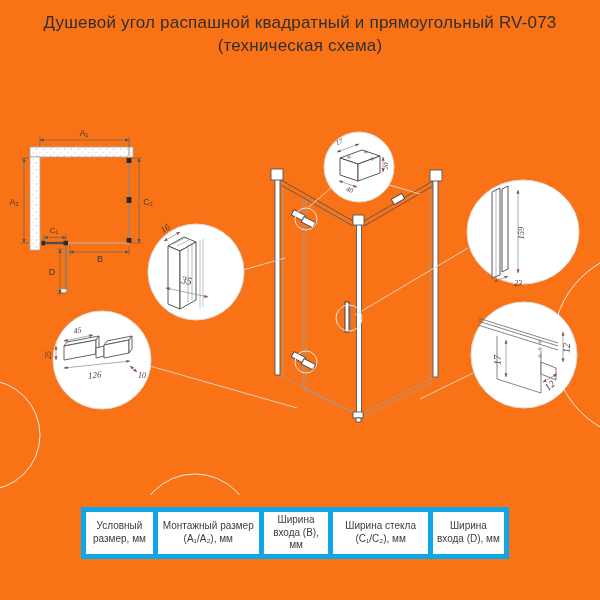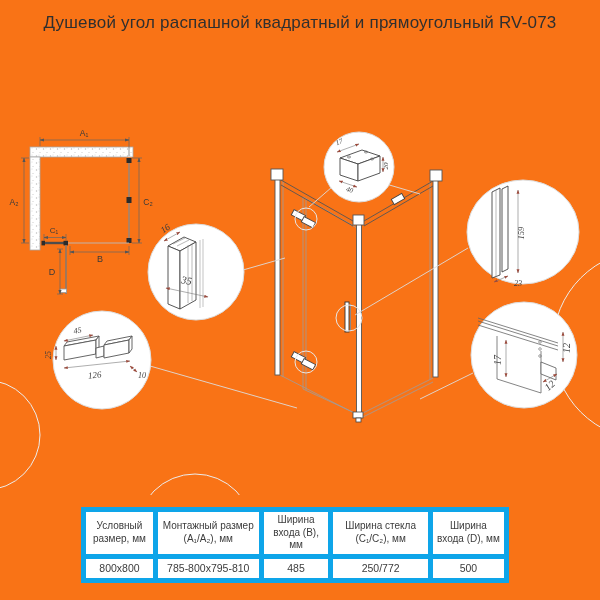--- a/index.html
+++ b/index.html
@@ -16,20 +16,21 @@
   table.spec th{font-size:10px;height:26px;line-height:1.25;}
   table.spec td{height:15px;}
 </style>
 </head>
 <body>
 
 <div id="page">
 
   <div class="title">
     <div>Душевой угол распашной квадратный и прямоугольный RV-073</div>
+    <div>(техническая схема)</div>
   </div>
 
   <svg width="600" height="390" viewBox="0 105 600 390" style="position:absolute;top:105px;left:0;">
     <defs>
       <pattern id="stipple" width="7" height="7" patternUnits="userSpaceOnUse">
         <rect width="7" height="7" fill="#ffffff"></rect>
         <circle cx="1.5" cy="2" r="0.7" fill="#bdbdbd"></circle>
         <circle cx="5" cy="5.5" r="0.6" fill="#c9c9c9"></circle>
         <circle cx="4" cy="1" r="0.5" fill="#d2d2d2"></circle>
       </pattern>
@@ -282,23 +283,16 @@
     <thead>
       <tr>
         <th>Условный размер, мм</th>
         <th>Монтажный размер (A₁/A₂), мм</th>
         <th>Ширина входа (B), мм</th>
         <th>Ширина стекла (C₁/C₂), мм</th>
         <th>Ширина входа (D), мм</th>
       </tr>
     </thead>
     <tbody>
-      <tr>
-        <td>800x800</td>
-        <td>785-800x795-810</td>
-        <td>485</td>
-        <td>250/772</td>
-        <td>500</td>
-      </tr>
     </tbody>
   </table>
 
 </div>
 
 </body></html>

